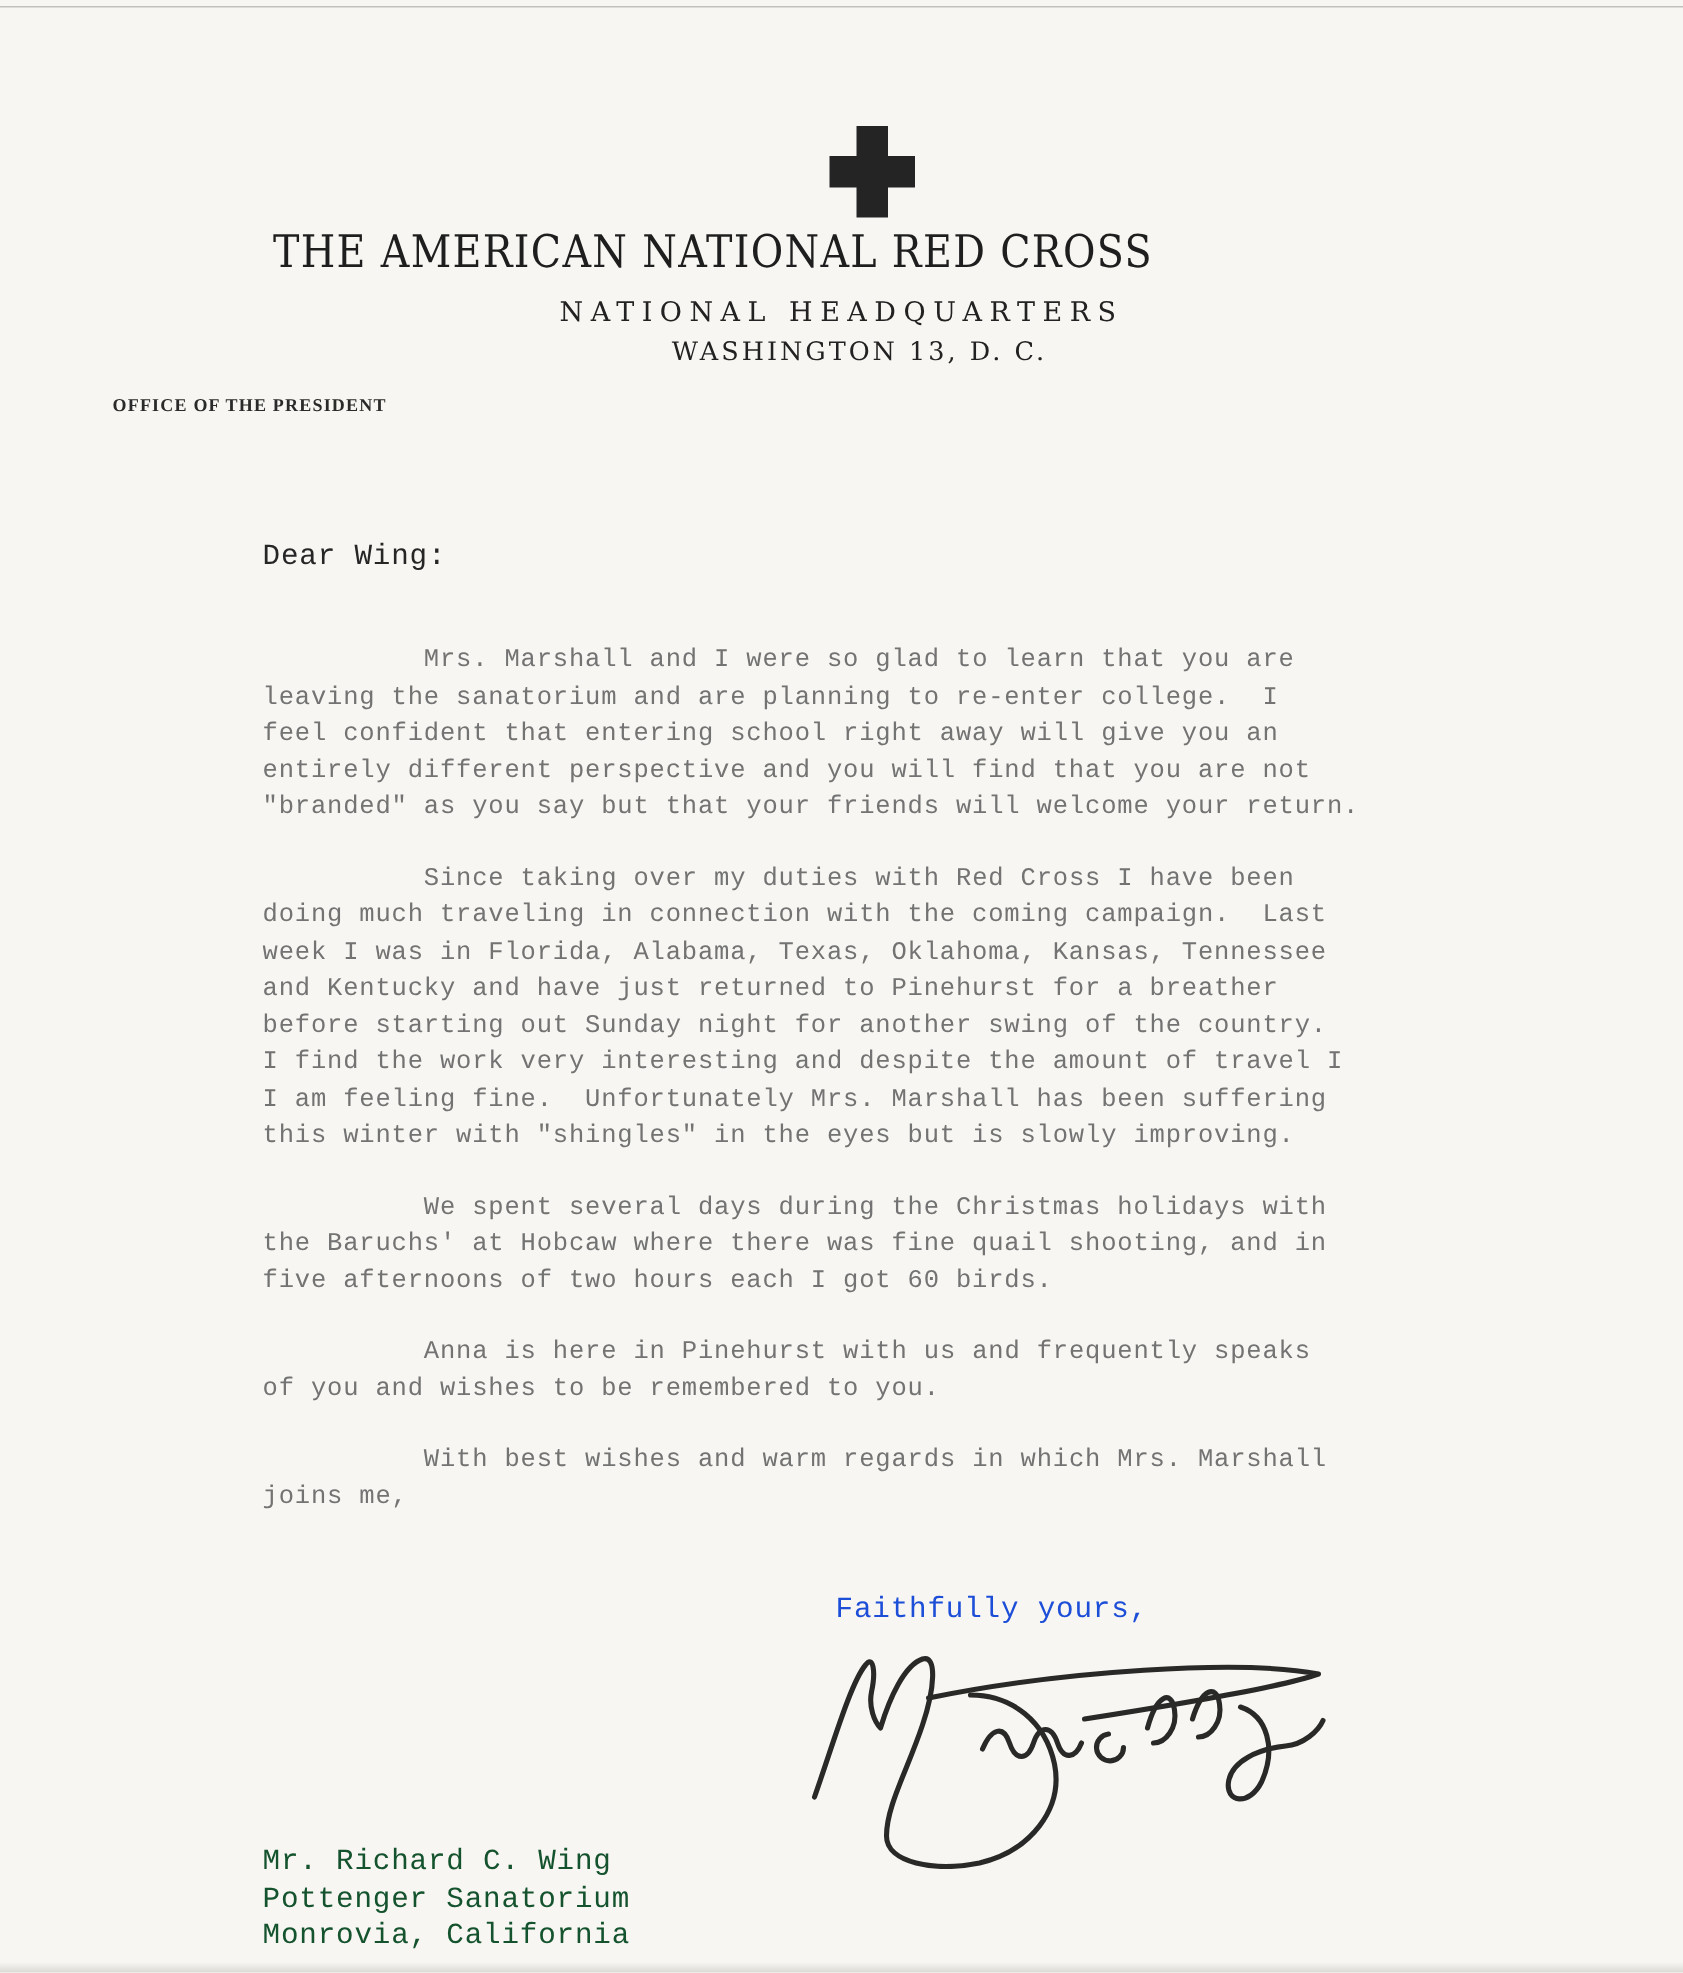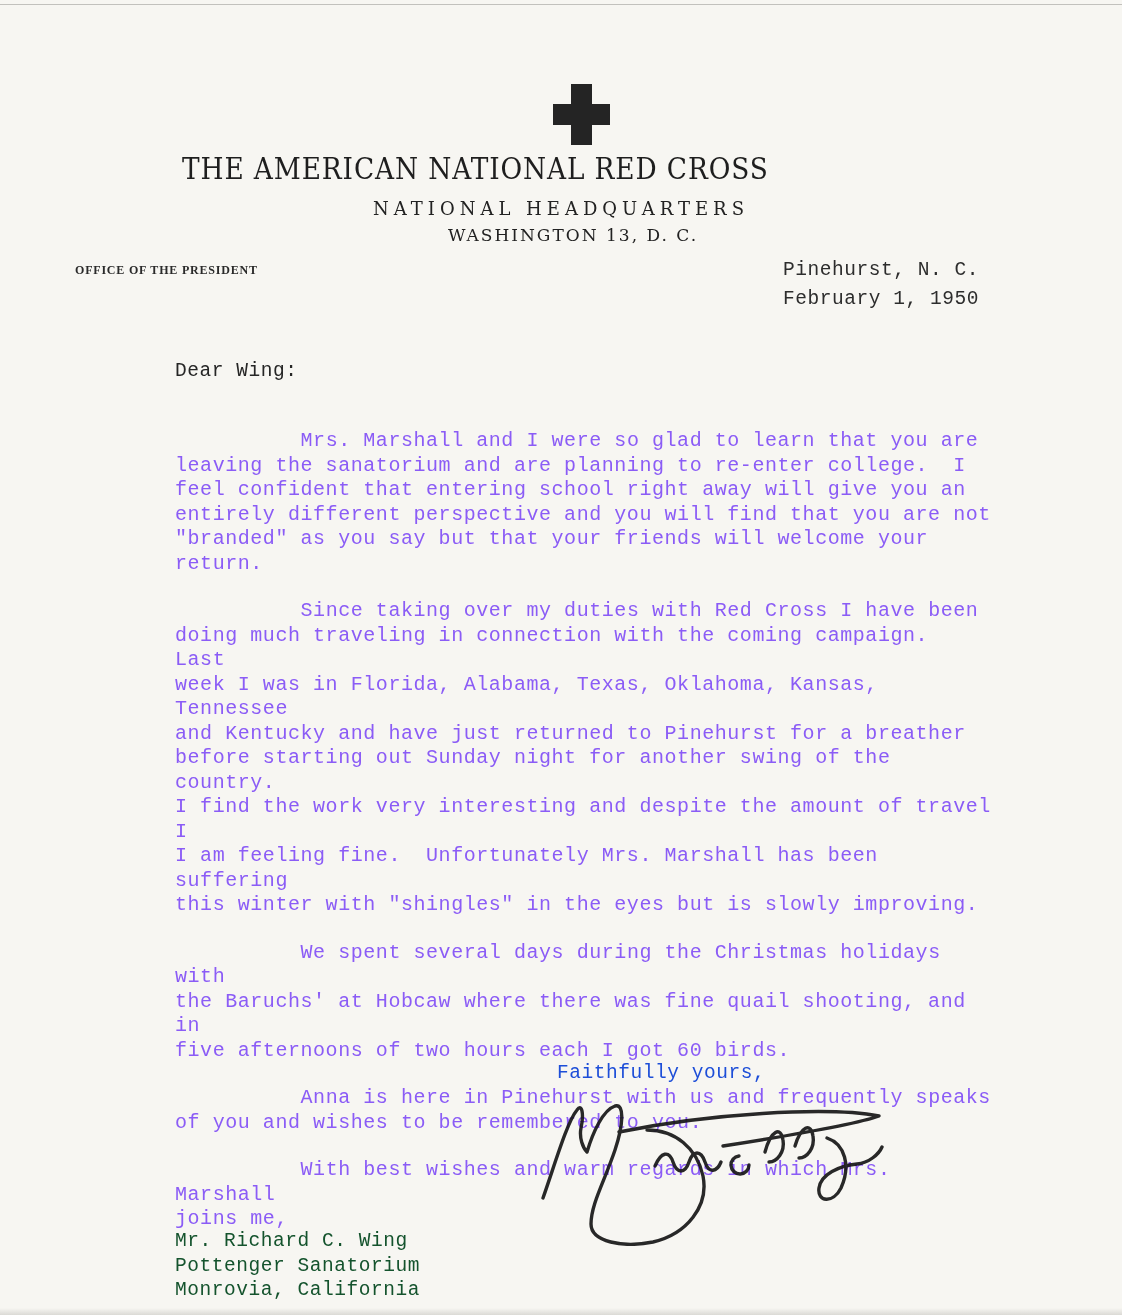--- a/index.html
+++ b/index.html
@@ -59,22 +59,22 @@
   }
   .salutation{
     position:absolute;left:175px;top:360px;
     font-size:19.5px;letter-spacing:0.55px;color:#262626;
   }
   .body-block{
     position:absolute;left:175px;top:429px;width:828px;
   }
   .body-block p{
     margin:0 0 23px 0;
-    font-size:20px;letter-spacing:0.55px;line-height:24.5px;
-    white-space:pre-wrap;color:#8b5cf6;
+    font-size:17px;letter-spacing:0.55px;line-height:24.5px;
+    white-space:pre-wrap;color:#737373;
   }
   .valediction{
     position:absolute;left:557px;top:1062px;
     font-size:19.5px;letter-spacing:0.55px;color:#1d4ed8;
   }
   .signature{
     position:absolute;left:527px;top:1086px;width:396px;height:160px;
   }
   .recipient{
     position:absolute;left:175px;top:1229px;
@@ -93,24 +93,20 @@
     <div class="h"></div>
   </div>
 
   <div class="org-name">
     <span class="squeeze">THE AMERICAN NATIONAL RED CROSS</span>
   </div>
   <div class="hq-line">NATIONAL HEADQUARTERS</div>
   <div class="dc-line">WASHINGTON 13, D. C.</div>
   <div class="office">OFFICE OF THE PRESIDENT</div>
 
-  <div class="dateline">
-    <div>Pinehurst, N. C.</div>
-    <div>February 1, 1950</div>
-  </div>
 
   <div class="salutation">Dear Wing:</div>
 
   <div class="body-block">
     <p>          Mrs. Marshall and I were so glad to learn that you are
 leaving the sanatorium and are planning to re-enter college.  I
 feel confident that entering school right away will give you an
 entirely different perspective and you will find that you are not
 "branded" as you say but that your friends will welcome your return.</p>
     <p>          Since taking over my duties with Red Cross I have been

